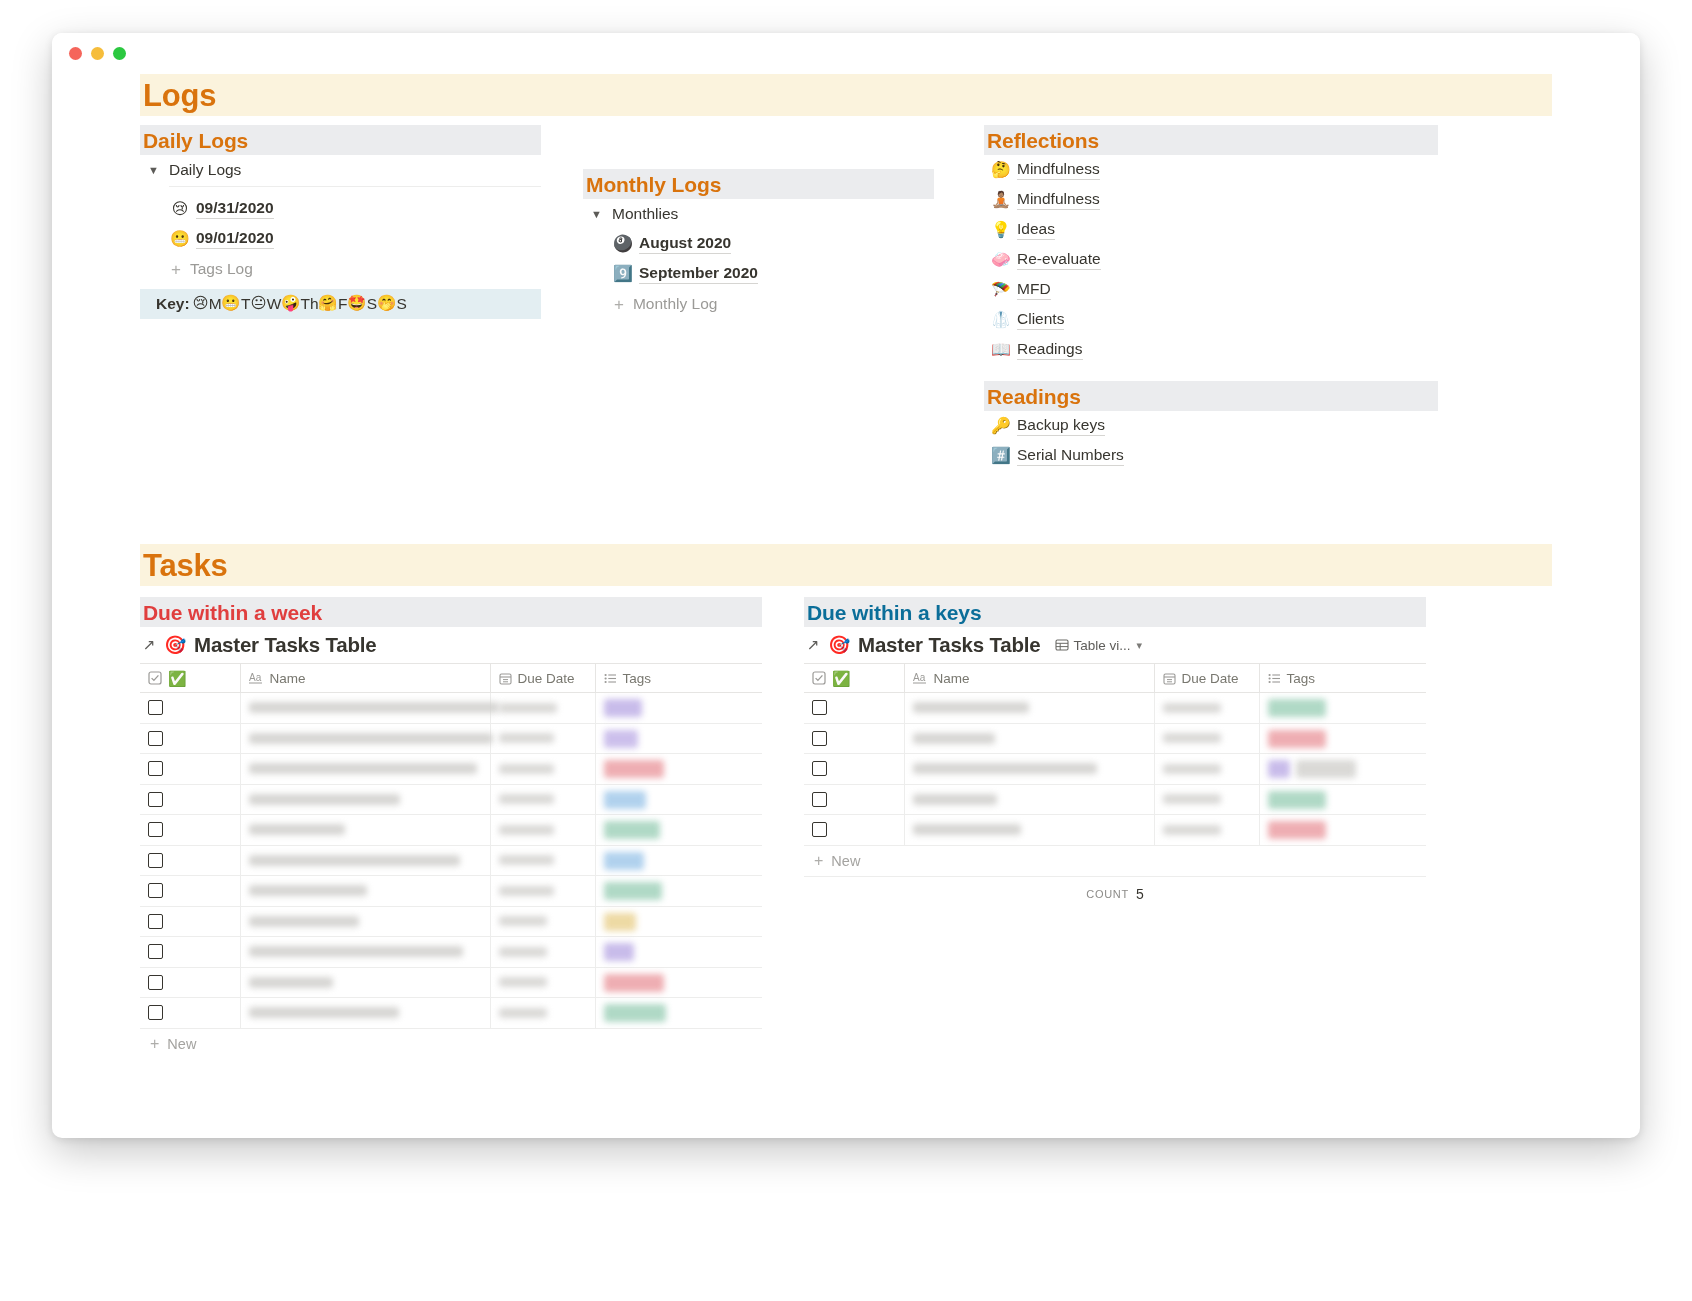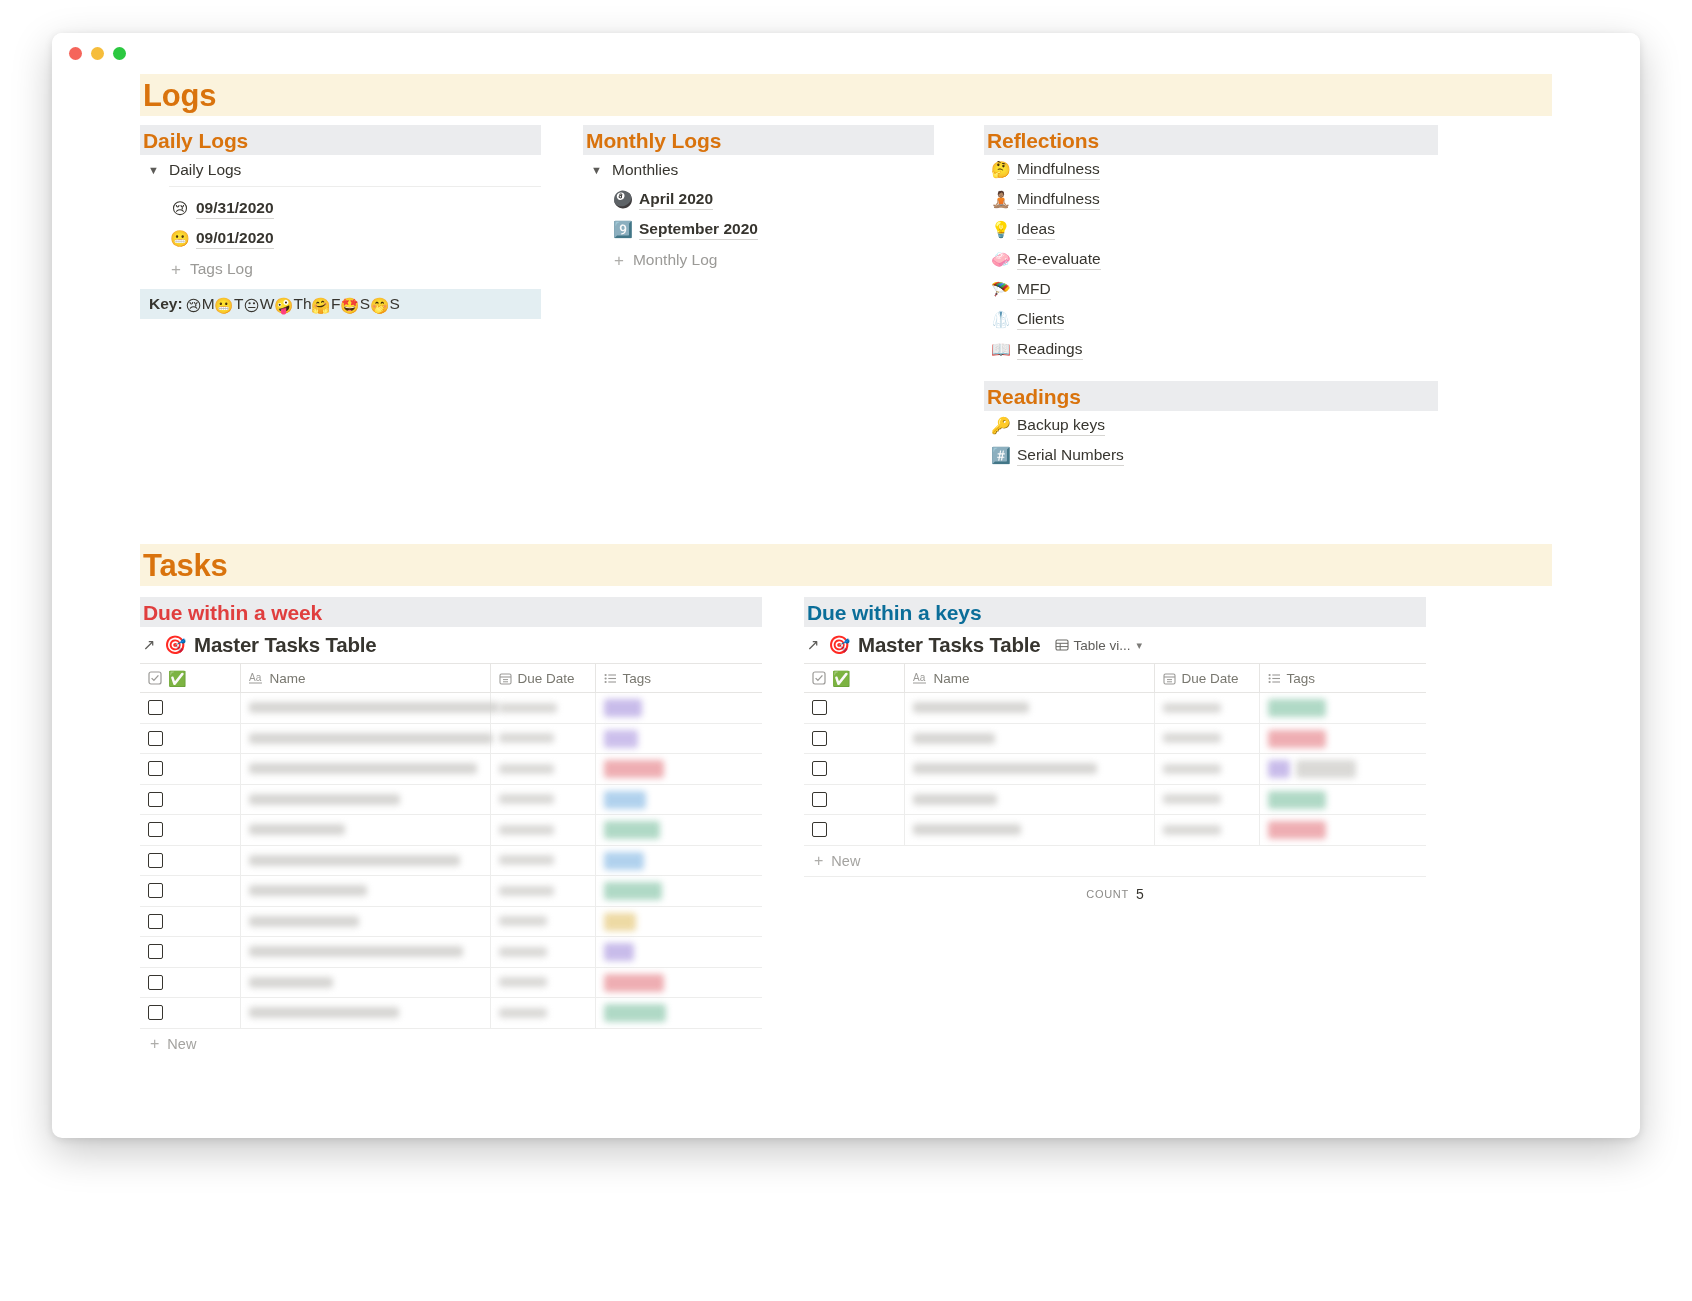--- a/index.html
+++ b/index.html
@@ -126,35 +126,35 @@
     height: 30px;
     font-size: 15.5px;
     color: #9b9a97;
     padding-left: 2px;
   }
   .plus { font-size: 17px; margin-right: 9px; color: #aeadaa; line-height: 1; }
 
   
   .key-callout {
     background: #e3eef2;
-    padding: 6px 9px;
+    padding: 6px 16px;
     font-size: 15.5px;
     color: #37352f;
     display: flex;
-    align-items: flex-end;
+    align-items: flex-start;
     min-height: 27px;
     width: 401px;
   }
   .key-callout b { font-weight: bold; }
   .key-em { font-size: 15.5px; line-height: 1; }
 
   
   .cols { display: flex; }
   .col-logs-1 { width: 401px; margin-right: 42px; }
-  .col-logs-2 { width: 351px; margin-right: 50px; }
+  .col-logs-2 { width: 351px; margin-right: 50px; margin-top: 44px; }
   .col-logs-3 { width: 454px; }
 
   
   .db-title-row {
     display: flex;
     align-items: center;
     height: 36px;
     padding-left: 3px;
   }
   .db-arrow { color: #5f5e5b; font-size: 15px; margin-right: 9px; }
@@ -326,21 +326,21 @@
         </div>
 
         <div class="toggle-row">
           <span class="tri">▼</span>
           <span>Monthlies</span>
         </div>
 
         <div class="toggle-children" style="padding-top:0;">
           <div class="page-link">
             <span class="page-emoji">🎱</span>
-            <span class="page-text">April 2020</span>
+            <span class="page-text">August 2020</span>
           </div>
           <div class="page-link">
             <span class="page-emoji">9️⃣</span>
             <span class="page-text">September 2020</span>
           </div>
           <div class="add-row">
             <span class="plus">+</span>
             <span>Monthly Log</span>
           </div>
         </div>

